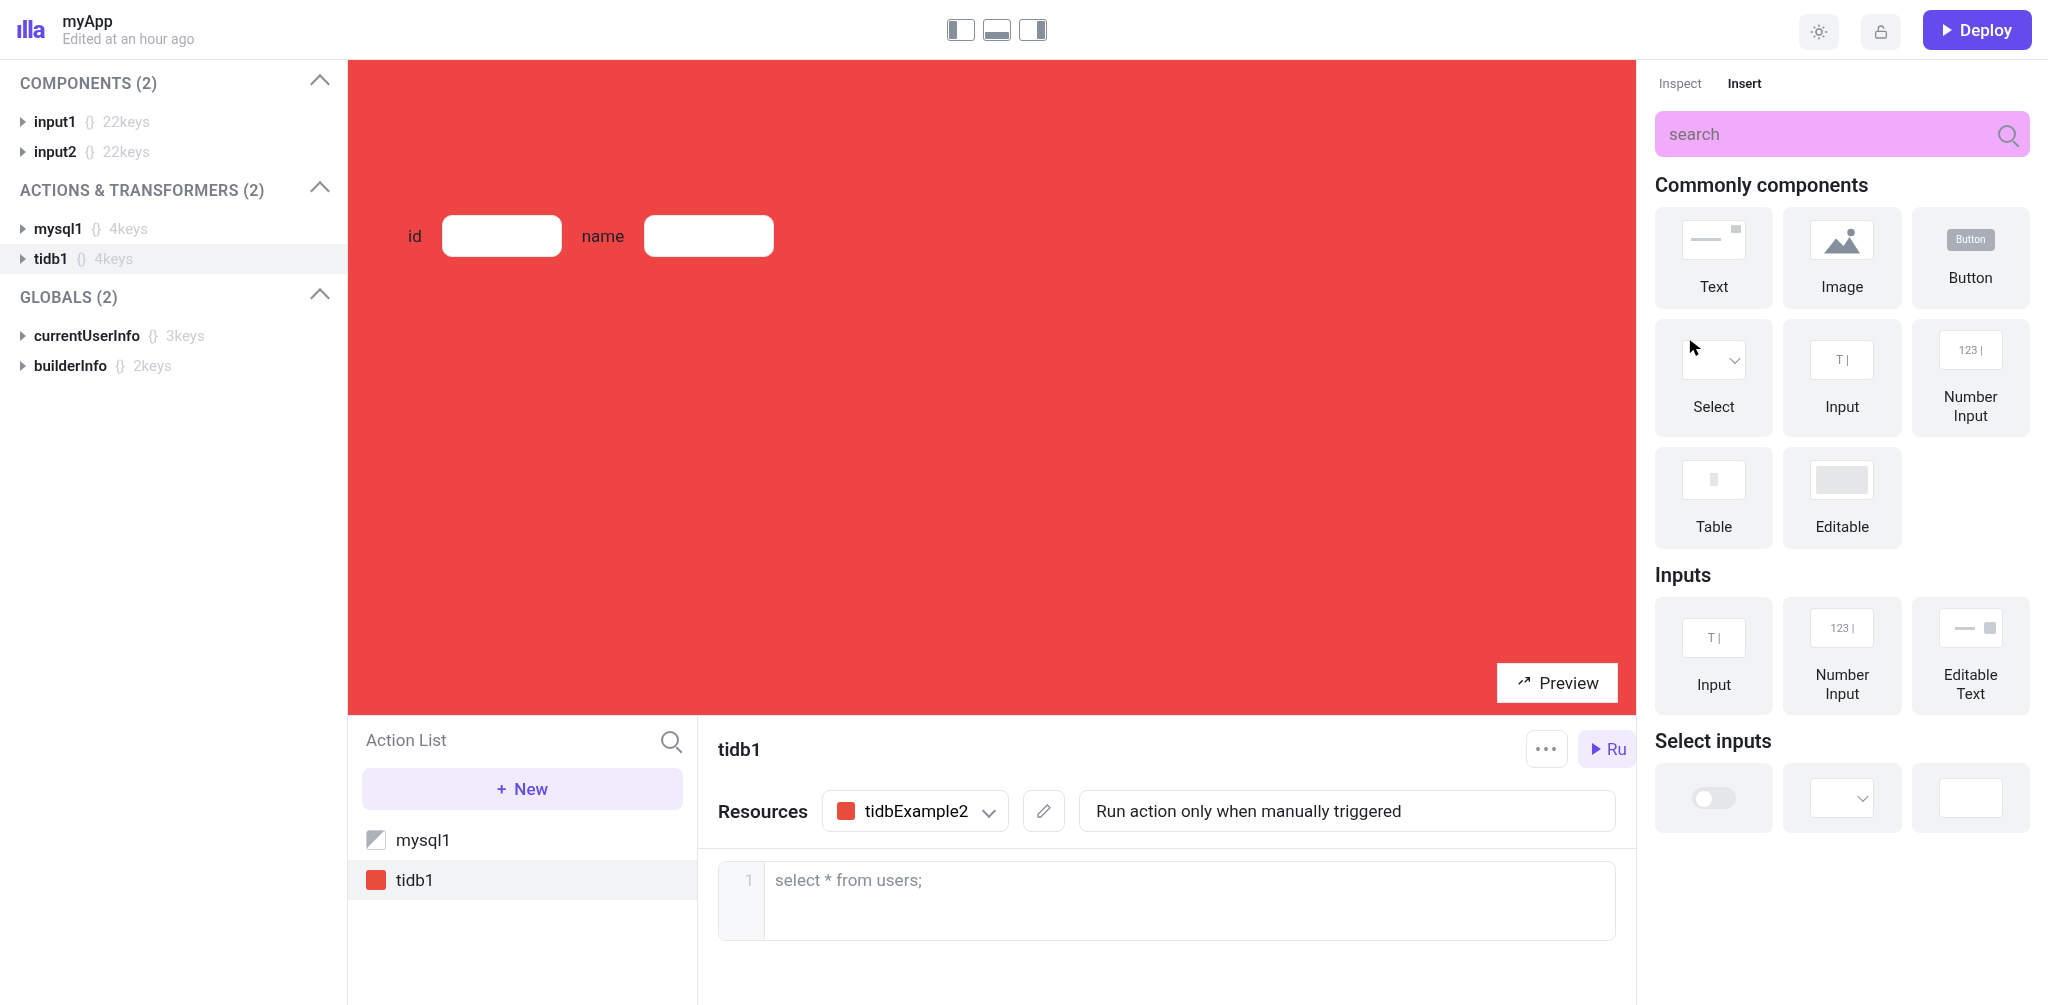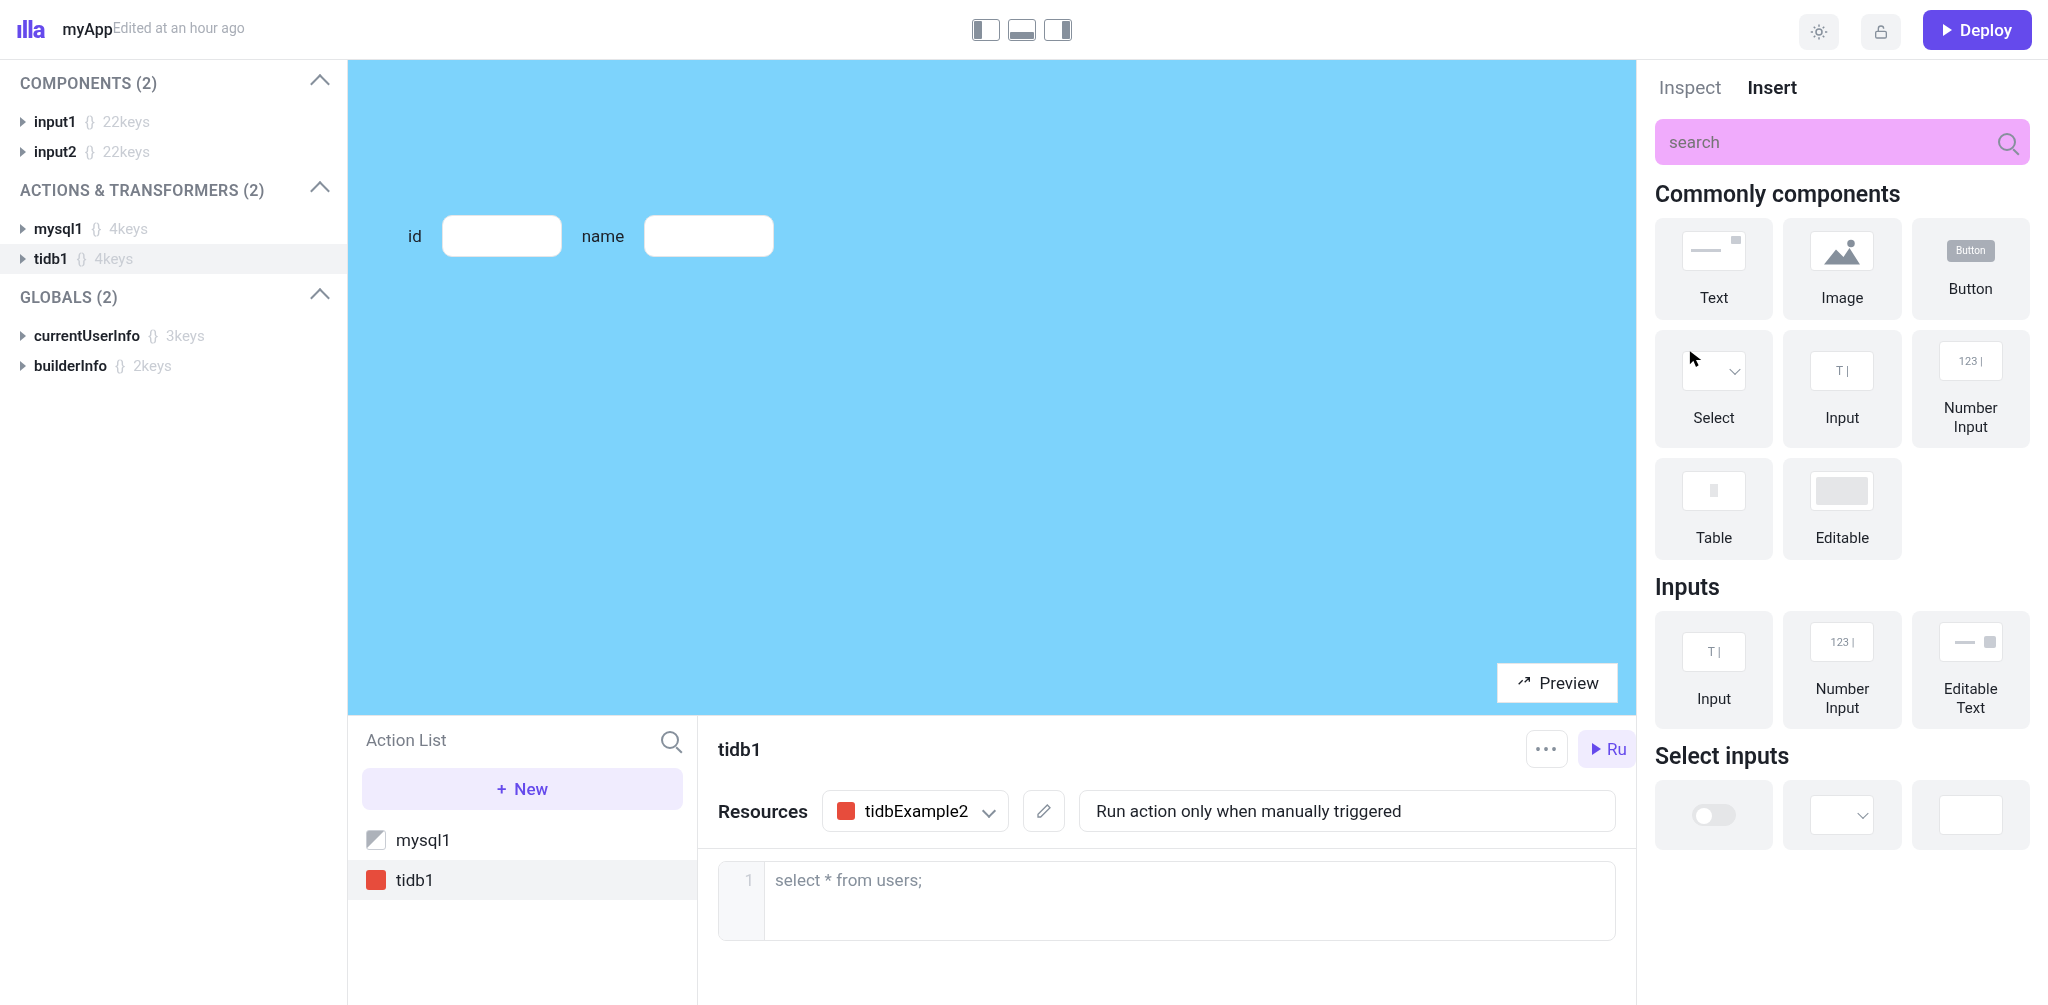--- a/index.html
+++ b/index.html
@@ -1,21 +1,21 @@
 <!DOCTYPE html>
 <html><head>
 <meta charset="utf-8">
 <style>
 * { box-sizing: border-box; margin: 0; padding: 0; font-family: -apple-system, BlinkMacSystemFont, "Segoe UI", Roboto, sans-serif; }
 body { width: 2048px; height: 1005px; overflow: hidden; background: #fff; }
 
 
 .topbar { height: 60px; display: flex; align-items: center; padding: 0 16px; border-bottom: 1px solid #e5e6e8; }
 .logo { color: #654aec; font-weight: 800; font-size: 24px; letter-spacing: -1px; margin-right: 18px; }
-.appinfo { display: flex; }
+.appinfo { display: flex; flex-direction: column; }
 .appname { font-size: 16px; color: #1d2129; font-weight: 500; }
 .appedited { font-size: 14px; color: #a9aeb7; }
 .topcenter { flex: 1; display: flex; justify-content: center; gap: 8px; }
 .layoutbtn { width: 28px; height: 22px; border: 1.5px solid #86909c; border-radius: 3px; cursor: pointer; position: relative; background: #fff; }
 .lb-left::before { content:""; position:absolute; left:1px; top:1px; bottom:1px; width:8px; background:#86909c; border-radius:1px;}
 .lb-bottom::before { content:""; position:absolute; left:1px; right:1px; bottom:1px; height:7px; background:#86909c; border-radius:1px;}
 .lb-right::before { content:""; position:absolute; right:1px; top:1px; bottom:1px; width:8px; background:#86909c; border-radius:1px;}
 .topright { display: flex; align-items: flex-end; gap: 22px; }
 .iconbtn { width: 40px; height: 36px; background: #f2f3f5; border-radius: 8px; display: flex; align-items: center; justify-content: center; color: #86909c; cursor: pointer; }
 .deploybtn { height: 40px; background: #654aec; color: #fff; border: none; border-radius: 8px; padding: 0 20px; font-size: 17px; font-weight: 500; display: flex; align-items: center; gap: 8px; cursor: pointer; }
@@ -32,21 +32,21 @@
 .ltitle { font-size: 16px; font-weight: 600; color: #787e89; letter-spacing: 0.4px; }
 .chev { width: 14px; height: 14px; border-left: 2px solid #86909c; border-bottom: 2px solid #86909c; transform: rotate(135deg); }
 .litem { display: flex; align-items: center; padding: 6px 20px; font-family: ui-monospace, Menlo, monospace; font-size: 15px; cursor: pointer; gap: 8px; }
 .litem.selected { background: #f2f3f5; }
 .tri { width: 0; height: 0; border-top: 5px solid transparent; border-bottom: 5px solid transparent; border-left: 6px solid #86909c; }
 .liname { color: #1d2129; font-weight: 600; }
 .libraces { color: #c9cdd4; }
 .likeys { color: #c9cdd4; }
 
 
-.canvas { flex: 1; position: relative; background: #7dd3fc; }
+.canvas { flex: 1; position: relative; background: #ef4444; }
 .fieldrow { position: absolute; top: 155px; left: 60px; display: flex; align-items: center; gap: 20px; }
 .flabel { font-size: 17px; color: #1d2129; }
 .finput { width: 120px; height: 42px; border: 1px solid #e5e6e8; border-radius: 10px; background: #fff; padding: 0 10px; font-size: 15px; }
 .previewbtn { position: absolute; right: 18px; bottom: 12px; height: 40px; padding: 0 18px; border: 1px solid #e5e6e8; border-radius: 0; background: #fff; display: flex; align-items: center; gap: 8px; font-size: 17px; color: #1d2129; cursor: pointer; }
 
 
 .bottom { height: 290px; border-top: 1px solid #e5e6e8; display: flex; }
 .actionlist { width: 350px; border-right: 1px solid #e5e6e8; display: flex; flex-direction: column; }
 .alheader { display: flex; align-items: center; justify-content: space-between; padding: 14px 18px; }
 .altitle { font-size: 17px; color: #787e89; }
@@ -69,26 +69,26 @@
 .resselect .chevd { margin-left: 6px; width: 10px; height: 10px; border-left: 2px solid #86909c; border-bottom: 2px solid #86909c; transform: rotate(-45deg); }
 .editresbtn { width: 42px; height: 42px; border: 1px solid #e5e6e8; border-radius: 8px; background:#fff; display:flex; align-items:center; justify-content:center; cursor:pointer; color:#86909c;}
 .triggerselect { flex: 1; height: 42px; padding: 0 16px; border: 1px solid #e5e6e8; border-radius: 8px; display: flex; align-items: center; font-size: 17px; color: #1d2129; cursor: pointer; }
 .codewrap { padding: 12px 20px; flex:1; }
 .codebox { border: 1px solid #e5e6e8; border-radius: 8px; height: 80px; display: flex; font-family: ui-monospace, Menlo, monospace; font-size: 17px; overflow:hidden;}
 .gutter { width: 46px; background: #f7f8fa; color: #c9cdd4; text-align: right; padding: 8px 10px 0 0; border-right: 1px solid #e5e6e8; }
 .codetext { padding: 8px 10px 0; color: #86909c; }
 
 
 .rtabs { display: flex; gap: 26px; padding: 16px 22px 10px; }
-.rtab { font-size: 19px; color: #787e89; cursor: pointer; padding-bottom: 4px; }
+.rtab { font-size: 13px; color: #787e89; cursor: pointer; padding-bottom: 4px; }
 .rtab.active { color: #1d2129; font-weight: 600; }
 .rsearch { margin: 6px 18px; height: 46px; background: #f0abfc; border-radius: 8px; display: flex; align-items: center; padding: 0 14px; }
 .rsearch input { flex:1; border:none; background:transparent; font-size:17px; outline:none; color:#1d2129;}
 .rsection { padding: 10px 18px 4px; }
-.rstitle { font-size: 23px; font-weight: 600; color: #1d2129; margin-bottom: 10px; }
+.rstitle { font-size: 20px; font-weight: 600; color: #1d2129; margin-bottom: 10px; }
 .cgrid { display: grid; grid-template-columns: repeat(3, 1fr); gap: 10px; }
 .ccard { background: #f2f3f5; border-radius: 8px; height: 102px; display: flex; flex-direction: column; align-items: center; justify-content: center; cursor: pointer; }
 .ccard.tall { height: 118px; }
 .cicon { width: 64px; height: 40px; background: #fff; border: 1px solid #e5e6e8; border-radius: 4px; display:flex; align-items:center; justify-content:center; position:relative; font-size:11px; color:#86909c;}
 .clabel { margin-top: 18px; font-size: 15px; color: #1d2129; text-align:center; line-height:1.25;}
 .cicon.img { display:flex; align-items:center; justify-content:center;}
 .cicon.img svg { width: 36px; height: 28px; }
 .cicon.btn { background:#a9aeb7; color:#fff; height:22px; width:48px; border:none; font-size:10px;}
 .cicon.sel::after { content:""; position:absolute; right:6px; top:50%; width:7px; height:7px; border-left:1.5px solid #86909c; border-bottom:1.5px solid #86909c; transform: translateY(-70%) rotate(-45deg);}
 .cicon.inp::before { content:"T |"; color:#86909c; font-size:12px;}

